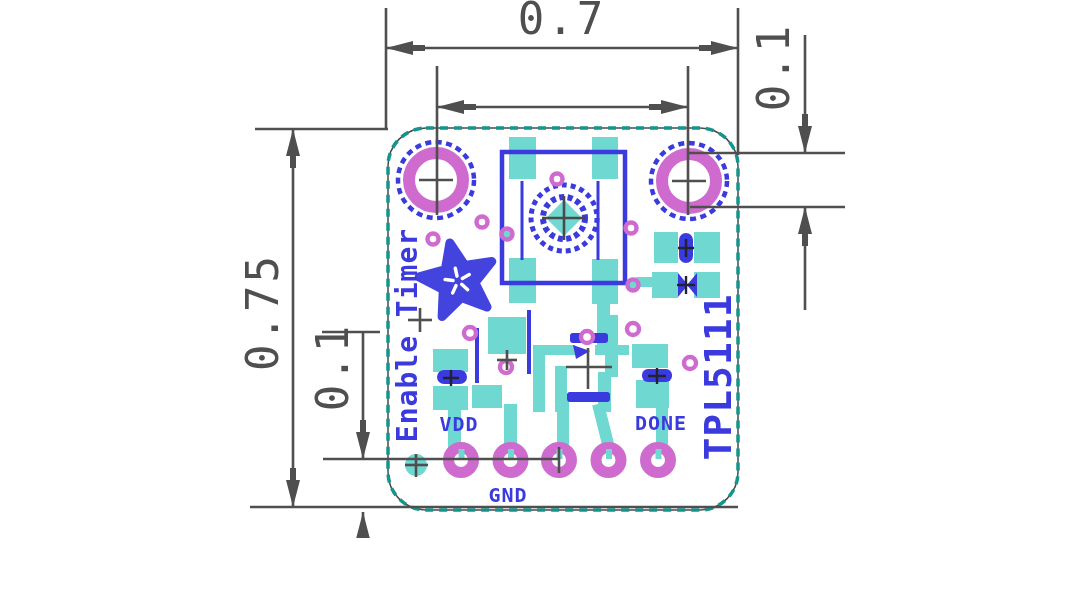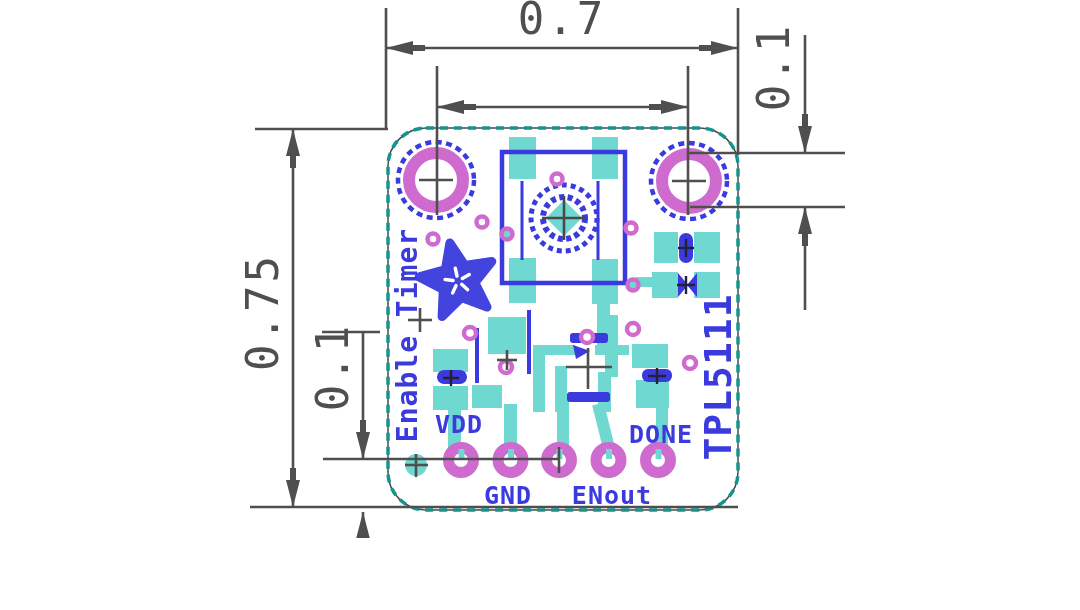--- a/index.html
+++ b/index.html
@@ -3,21 +3,21 @@
 <meta charset="utf-8">
 <style>
   html,body{margin:0;padding:0;background:#ffffff;}
   #canvas{position:relative;width:1080px;height:538px;background:#ffffff;overflow:hidden;
           font-family:"DejaVu Sans Mono","Liberation Mono",monospace;}
   svg.layer{position:absolute;left:0;top:0;width:1080px;height:610px;}
   .lbl{position:absolute;white-space:nowrap;transform:translate(-50%,-50%);line-height:1;}
   .dim{color:#4f4f4f;font-size:44px;letter-spacing:3px;font-weight:400;}
   .dim.rot{transform:translate(-50%,-50%) rotate(-90deg);}
   .silk{color:#3a3ade;font-weight:bold;}
-  .pin{font-size:25px;letter-spacing:1px;}
+  .pin{font-size:20px;letter-spacing:1px;}
   .silk.rot{transform:translate(-50%,-50%) rotate(-90deg);}
   .enable{font-size:28px;letter-spacing:1px;}
   .chip{font-size:38px;letter-spacing:1px;}
 </style>
 </head>
 <body>
 
 <div id="canvas">
 
   <svg class="layer" viewBox="0 0 1080 610">
@@ -197,17 +197,16 @@
   </svg>
 
   <div class="lbl dim" style="left:562px;top:19px;">0.7</div>
   <div class="lbl dim rot" style="left:774px;top:67px;">0.1</div>
   <div class="lbl dim rot" style="left:263px;top:312px;">0.75</div>
   <div class="lbl dim rot" style="left:333px;top:367px;">0.1</div>
 
   <div class="lbl silk enable rot" style="left:408px;top:335px;">Enable Timer</div>
   <div class="lbl silk chip rot" style="left:718px;top:377px;">TPL5111</div>
   <div class="lbl silk pin" style="left:459px;top:424px;">VDD</div>
-  <div class="lbl silk pin" style="left:661px;top:434px;">DONE</div>
+  <div class="lbl silk pin" style="left:661px;top:423px;">DONE</div>
   <div class="lbl silk pin" style="left:508px;top:495px;text-align:right;">GND</div>
-  <div class="lbl silk pin" style="left:612px;top:495px;">ENout</div>
 
 </div>
 
 </body></html>

